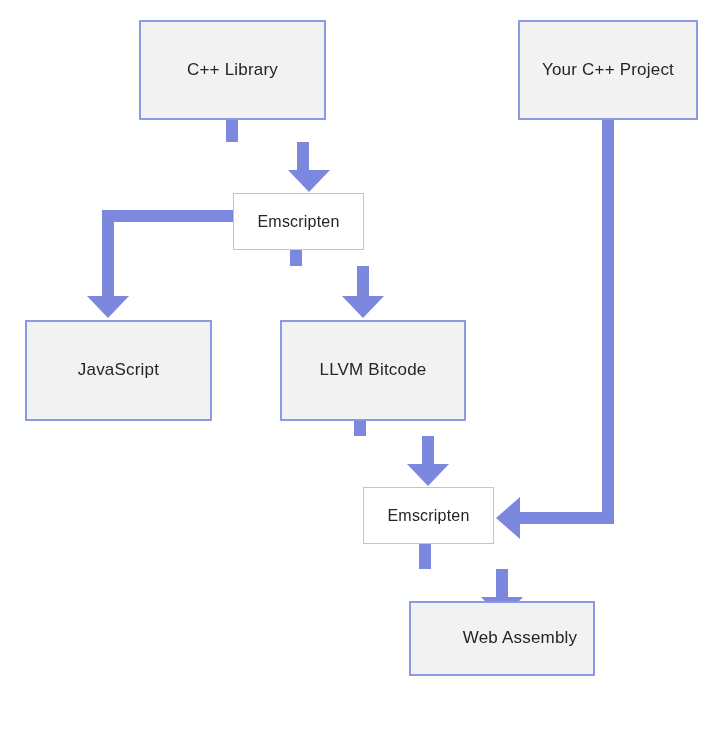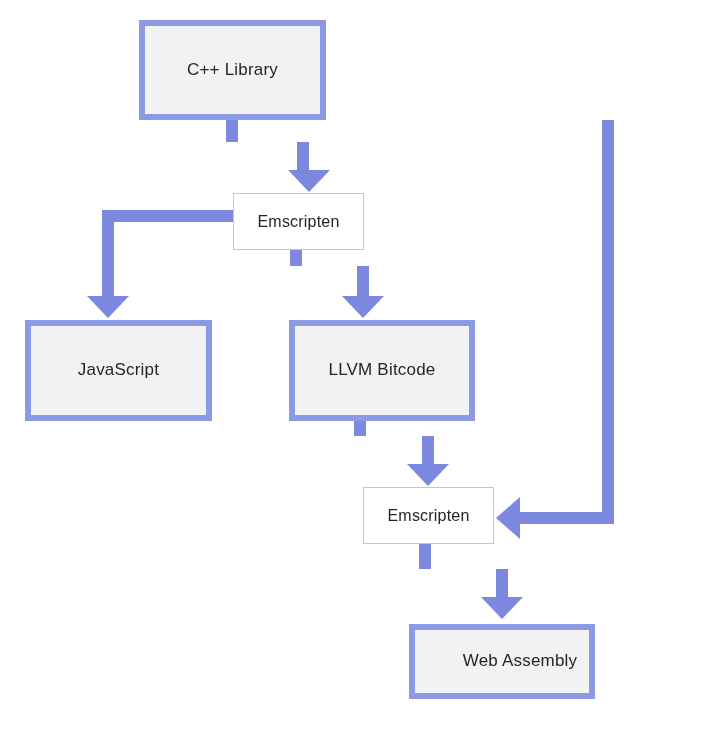--- a/index.html
+++ b/index.html
@@ -35,21 +35,21 @@
     z-index: 2;
   }
   .node-label {
     display: block;
     line-height: 1.2;
     letter-spacing: 0.2px;
   }
   
   .node.kind-primary {
     background: #f2f2f2;
-    border: 6px solid #7f1d1d;
+    border: 2px solid #7f1d1d;
     font-size: 17px;
     align-items: center;
   }
   
   .node.kind-tool {
     background: #ffffff;
     border: 1px solid #fca5a5;
     font-size: 16px;
   }
 </style>
@@ -88,34 +88,37 @@
     <g>
       <path class="edge-path" d="M 419,544 L 419,569 L 496,569 L 496,599 L 508,599 L 508,569 L 431,569 L 431,544 Z" fill="#7b88dd"></path>
       <polygon class="edge-arrowhead" points="481,597 523,597 502,619" fill="#7b88dd"></polygon>
     </g>
   </svg>
 
   <div class="node kind-primary" style="left: 139px; top: 20px; width: 187px; height: 100px; background: rgb(242, 242, 242); border-color: rgb(139, 154, 227); color: rgb(37, 37, 37);">
     <span class="node-label">C++ Library</span>
   </div>
 
+  <div class="node kind-primary" style="left: 518px; top: 20px; width: 180px; height: 100px; background: rgb(242, 242, 242); border-color: rgb(139, 154, 227); color: rgb(37, 37, 37);">
+    <span class="node-label">Your C++ Project</span>
+  </div>
 
   <div class="node kind-tool" style="left: 233px; top: 193px; width: 131px; height: 57px; background: rgb(255, 255, 255); border-color: rgb(185, 196, 238); color: rgb(37, 37, 37);">
     <span class="node-label">Emscripten</span>
   </div>
 
   <div class="node kind-primary" style="left: 25px; top: 320px; width: 187px; height: 101px; background: rgb(242, 242, 242); border-color: rgb(139, 154, 227); color: rgb(37, 37, 37);">
     <span class="node-label">JavaScript</span>
   </div>
 
-  <div class="node kind-primary" style="left: 289px; top: 320px; width: 186px; height: 101px; background: rgb(242, 242, 242); border-color: rgb(139, 154, 227); color: rgb(37, 37, 37);">
+  <div class="node kind-primary" style="left: 280px; top: 320px; width: 186px; height: 101px; background: rgb(242, 242, 242); border-color: rgb(139, 154, 227); color: rgb(37, 37, 37);">
     <span class="node-label">LLVM Bitcode</span>
   </div>
 
   <div class="node kind-tool" style="left: 363px; top: 487px; width: 131px; height: 57px; background: rgb(255, 255, 255); border-color: rgb(185, 196, 238); color: rgb(37, 37, 37);">
     <span class="node-label">Emscripten</span>
   </div>
 
-  <div class="node kind-primary" style="left: 409px; top: 624px; width: 186px; height: 75px; background: rgb(242, 242, 242); border-color: rgb(139, 154, 227); color: rgb(37, 37, 37); padding-left: 36px;">
+  <div class="node kind-primary" style="left: 409px; top: 601px; width: 186px; height: 75px; background: rgb(242, 242, 242); border-color: rgb(139, 154, 227); color: rgb(37, 37, 37); padding-left: 36px;">
     <span class="node-label">Web Assembly</span>
   </div>
 
 </div>
 
 </body></html>

